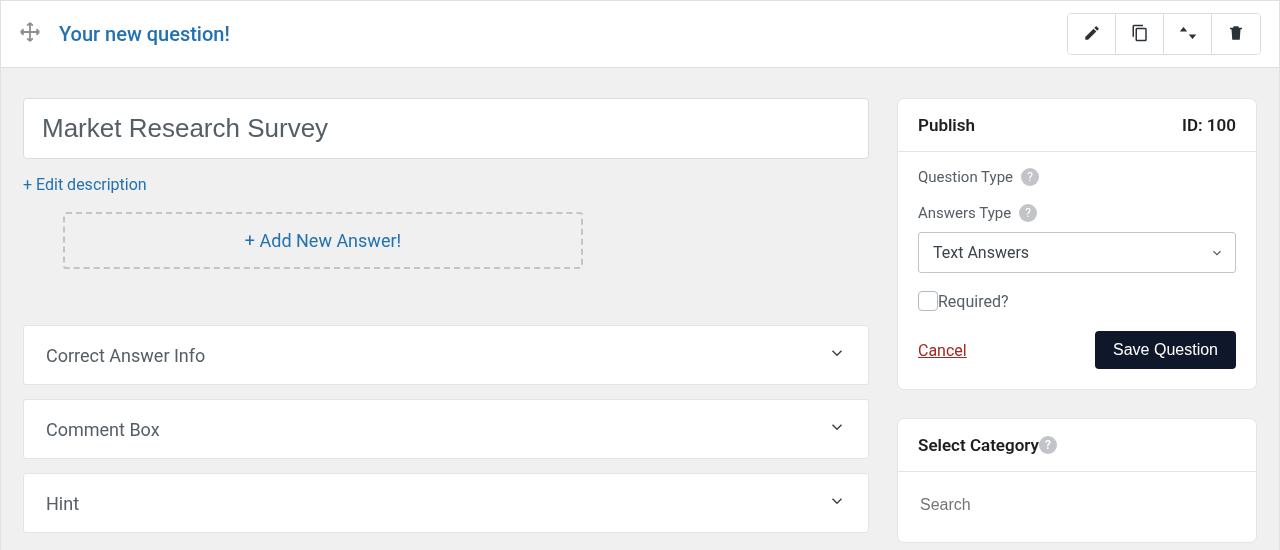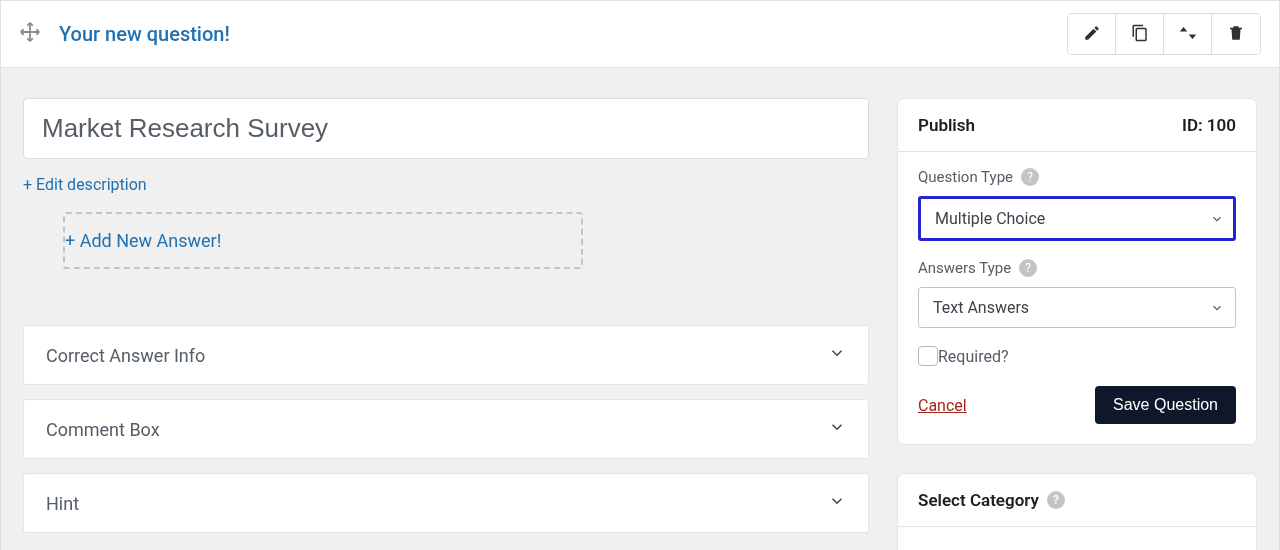--- a/index.html
+++ b/index.html
@@ -77,21 +77,21 @@
     color: #2271b1;
     font-size: 16px;
     cursor: pointer;
   }
   .add-answer-box {
     margin-left: 40px;
     width: 520px;
     border: 2px dashed #c3c4c7;
     border-radius: 3px;
     background: transparent;
-    text-align: left;
+    text-align: center;
     padding: 16px 0;
     color: #2271b1;
     font-size: 18px;
     font-weight: 400;
     cursor: pointer;
   }
 
   .accordion-group { margin-top: 56px; }
   .accordion {
     background: #fff;
@@ -279,28 +279,20 @@
           <span>Publish</span>
           <span>ID: 100</span>
         </div>
         <div class="panel-body">
 
           <div class="field-block">
             <div class="field-label">
               <span>Question Type</span>
               <span class="help-icon">?</span>
             </div>
-            <div class="select-wrap">
-              <div class="select-box select-highlight">Multiple Choice</div>
-              <span>
-                <svg class="select-caret" viewBox="0 0 24 24" fill="none" stroke="currentColor" stroke-width="2">
-                    <path d="M6 9l6 6 6-6"></path>
-                  </svg>
-              </span>
-            </div>
           </div>
 
           <div class="field-block">
             <div class="field-label">
               <span>Answers Type</span>
               <span class="help-icon">?</span>
             </div>
             <div class="select-wrap">
               <div class="select-box">Text Answers</div>
               <span>
@@ -318,21 +310,21 @@
 
           <div class="panel-actions">
             <span class="cancel-link">Cancel</span>
             <button class="save-btn">Save Question</button>
           </div>
         </div>
       </div>
 
       <div class="panel">
         <div class="panel-header" style="border-bottom:1px solid #e2e4e7;">
-          <span style="display:flex;align-items:center;gap:8px;">
+          <span style="display:flex;align-items:center;">
             <span>Select Category</span>
             <span class="help-icon">?</span>
           </span>
         </div>
         <div class="panel-body">
           <input class="search-input" type="text" placeholder="Search" style="">
         </div>
       </div>
 
     </div>

